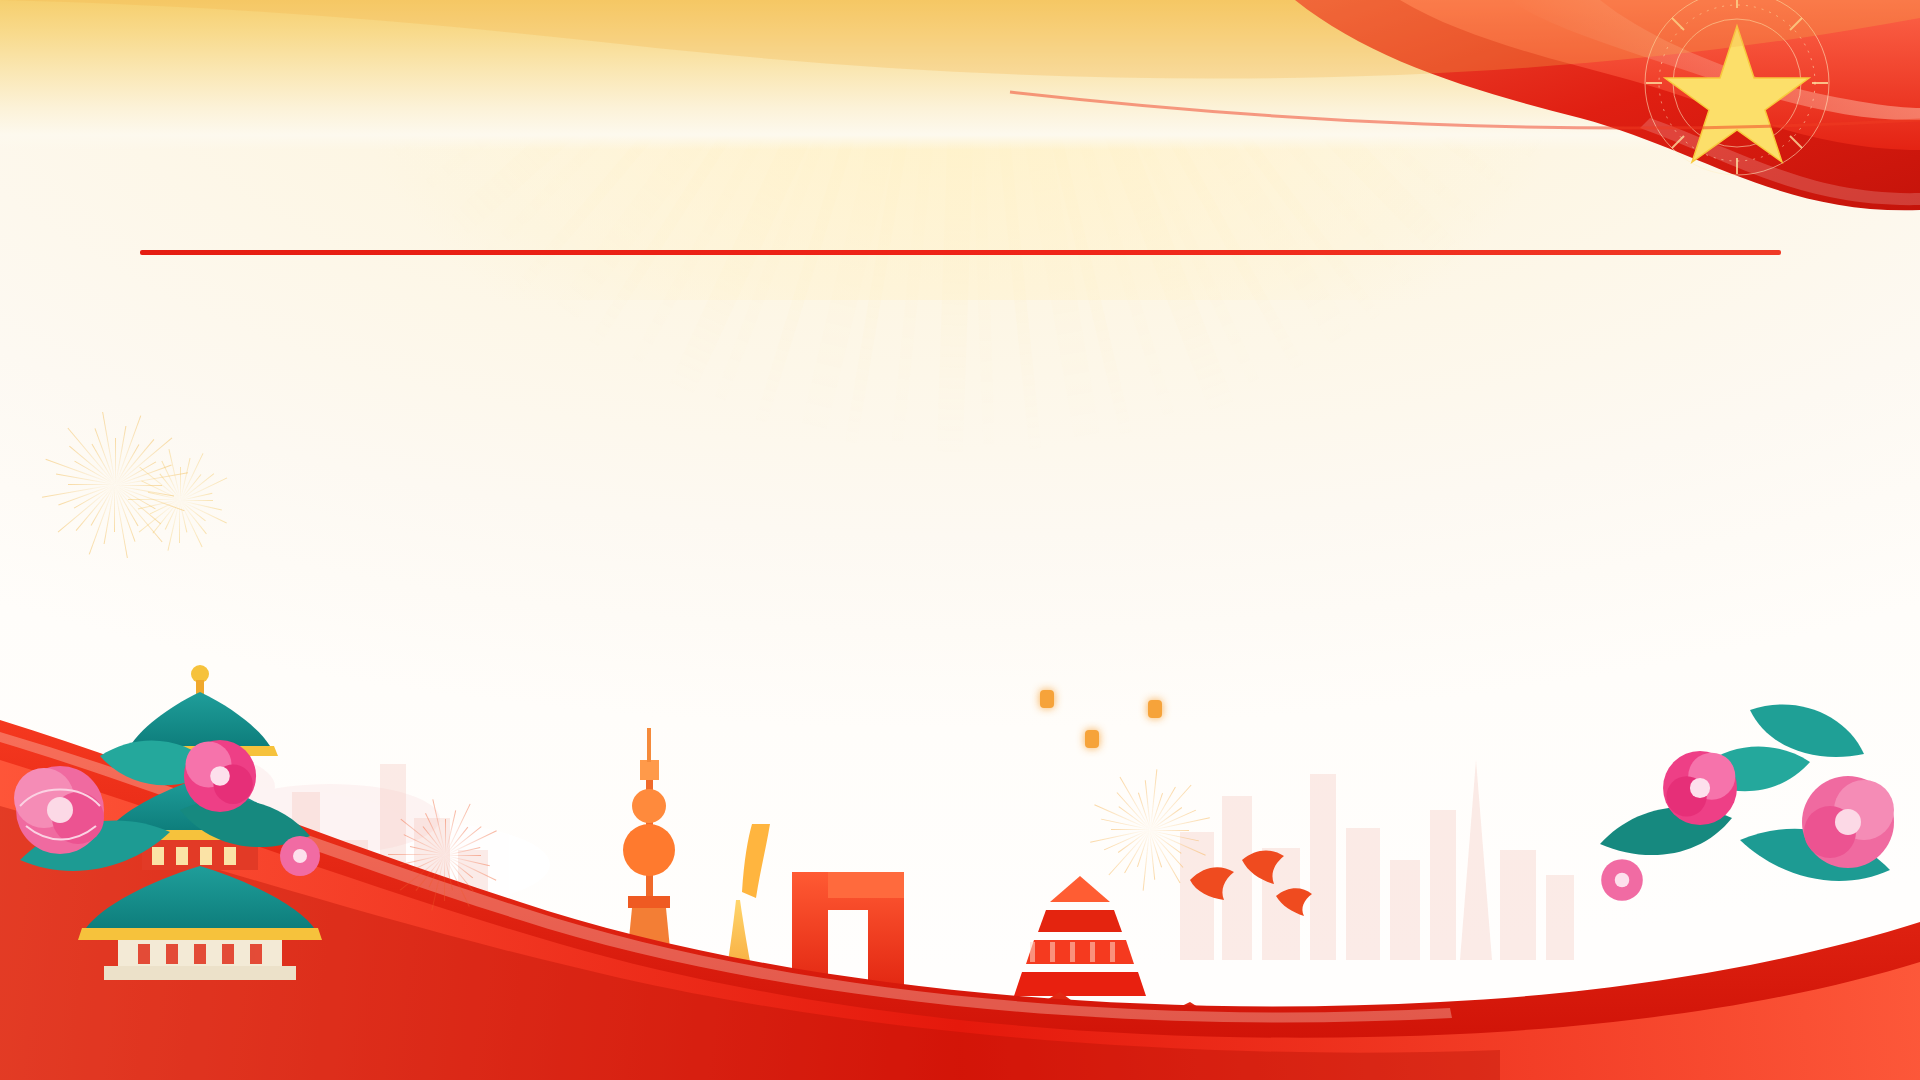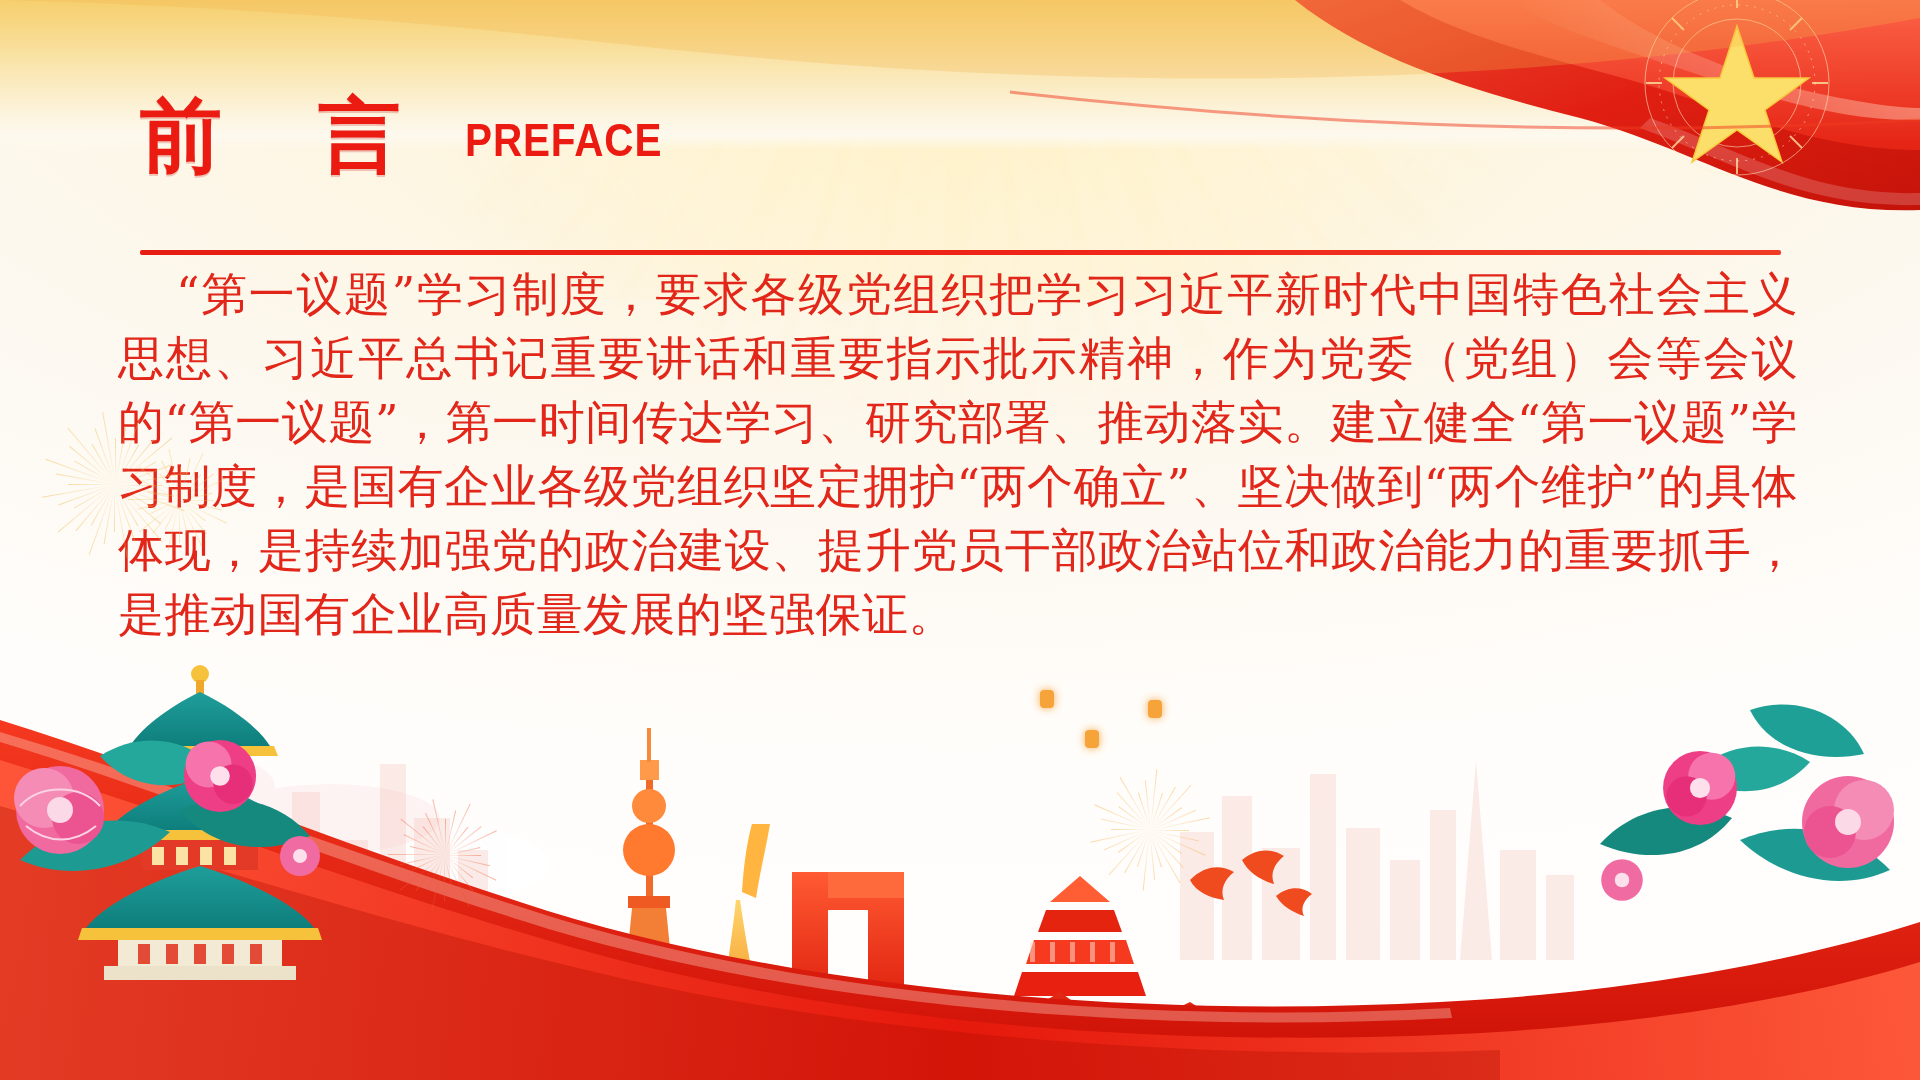--- a/index.html
+++ b/index.html
@@ -183,27 +183,22 @@
       </g>
       <polygon points="105,48 122,100 177,100 133,132 150,184 105,152 60,184 77,132 33,100 88,100" fill="#fcdf6a" stroke="#f8c93c" stroke-width="1.5"></polygon>
     </svg>
   </div>
 
   <svg style="position:absolute;left:0;top:0;width:1920px;height:230px;" viewBox="0 0 1920 230" preserveAspectRatio="none">
     <path d="M1920,18 C1500,96 1050,92 620,44 C420,22 230,6 0,0 L0,0 L1920,0 Z" fill="#f3b44a" opacity="0.28"></path>
     <path d="M1920,120 C1560,140 1260,120 1010,92" fill="none" stroke="#ef3b22" stroke-width="3" opacity="0.5"></path>
   </svg>
 
-  <div class="header">
-    <div class="title-cn">前 言</div>
-    <div class="title-en">PREFACE</div>
-  </div>
   <div class="divider"></div>
 
-  <div class="body-text">“第一议题”学习制度，要求各级党组织把学习习近平新时代中国特色社会主义思想、习近平总书记重要讲话和重要指示批示精神，作为党委（党组）会等会议的“第一议题”，第一时间传达学习、研究部署、推动落实。建立健全“第一议题”学习制度，是国有企业各级党组织坚定拥护“两个确立”、坚决做到“两个维护”的具体体现，是持续加强党的政治建设、提升党员干部政治站位和政治能力的重要抓手，是推动国有企业高质量发展的坚强保证。</div>
 
   <div class="bottom-scene">
 
     <svg class="skyline" viewBox="0 0 1920 260" preserveAspectRatio="none">
       <g fill="#f3bfb4" opacity="0.55">
         <rect x="250" y="120" width="34" height="140"></rect>
         <rect x="292" y="92" width="28" height="168"></rect>
         <rect x="328" y="140" width="40" height="120"></rect>
         <rect x="380" y="64" width="26" height="196"></rect>
         <rect x="414" y="118" width="36" height="142"></rect>

